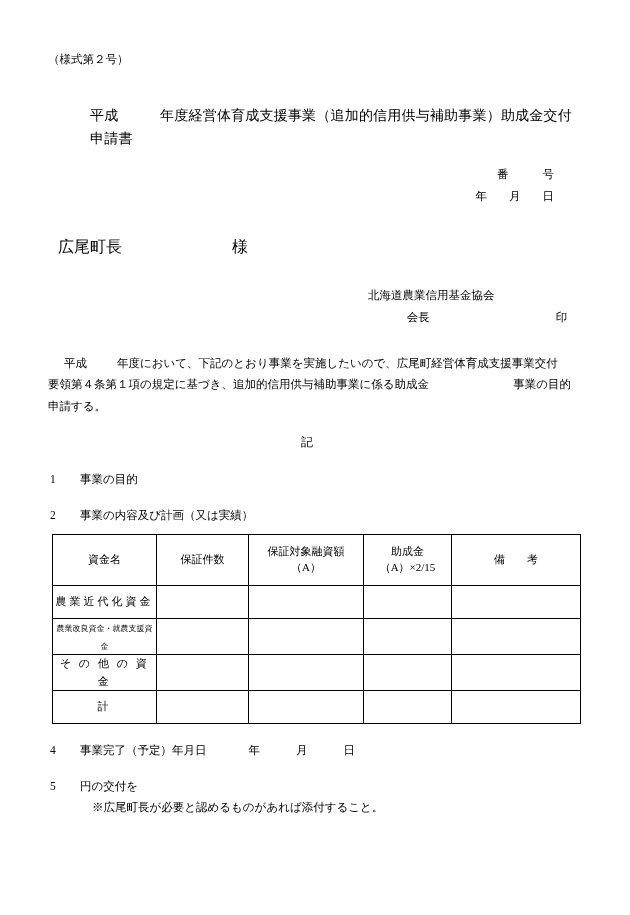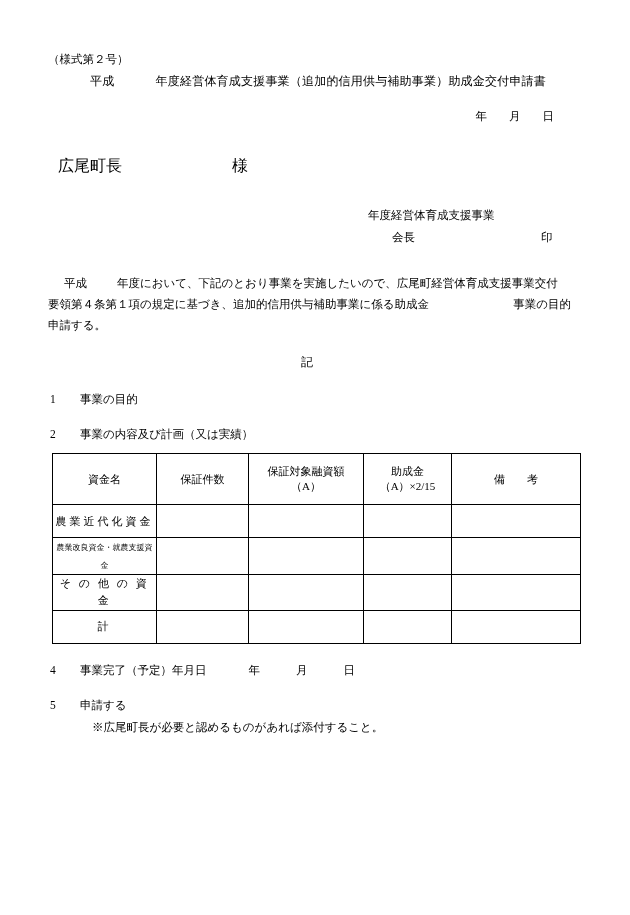--- a/index.html
+++ b/index.html
@@ -22,23 +22,23 @@
     width: 630px;
     height: 915px;
     box-sizing: border-box;
     padding: 40px 48px 0 48px;
   }
   .form-code {
     margin-top: 10px;
     font-size: 11.5px;
   }
   .doc-title {
-    margin-top: 4px;
+    margin-top: 37px;
     padding-left: 42px;
-    font-size: 12px;
+    font-size: 14px;
     letter-spacing: 0.2px;
   }
   .right-block {
     margin-top: 14px;
     text-align: right;
     padding-right: 28px;
     font-size: 11.5px;
     line-height: 1.9;
   }
   .right-block .line span.gap {
@@ -55,20 +55,21 @@
     margin-left: 110px;
   }
   .issuer {
     margin-top: 26px;
     padding-left: 320px;
     font-size: 11.5px;
     line-height: 1.9;
   }
   .issuer .row2 {
     padding-left: 24px;
+    text-align: center;
   }
   .issuer .seal {
     display: inline-block;
     margin-left: 126px;
   }
   .body-para {
     margin-top: 24px;
     font-size: 11.5px;
     line-height: 1.85;
     text-align: justify;
@@ -161,30 +162,33 @@
 
   <div class="form-code">（様式第２号）</div>
 
   <div class="doc-title">
     <span>平成</span>
     <span class="blank-sm" style="display:inline-block;width:38px;"></span><span>年度経営体育成支援事業（追加的信用供与補助事業）助成金交付申請書</span>
   </div>
 
   <div class="right-block">
     <div class="line">
+      <span>番</span><span class="gap"></span><span>号</span>
+    </div>
+    <div class="line">
       <span>年</span><span class="gap" style="width:22px;"></span><span>月</span><span class="gap" style="width:22px;"></span><span>日</span>
     </div>
   </div>
 
   <div class="addressee">
     <span>広尾町長</span><span class="sama">様</span>
   </div>
 
   <div class="issuer">
-    <div>年度経営体育成支援事業</div>
+    <div>北海道農業信用基金協会</div>
     <div class="row2">
       <span>会長</span><span class="seal">印</span>
     </div>
   </div>
 
   <div class="body-para">
     <span class="indent"></span><span>平成</span><span class="blank-sm"></span><span>年度において、下記のとおり事業を実施したいので、広尾町経営体育成支援事業交付</span><br>
     <span>要領第４条第１項の規定に基づき、追加的信用供与補助事業に係る助成金</span><span class="blank-md"></span><span>事業の目的</span><br>
     <span>申請する。</span>
   </div>
@@ -265,18 +269,18 @@
         <td></td>
       </tr>
     </tbody>
   </table>
 
   <div class="tail">
     <div class="item">
       <span class="num">4</span><span>事業完了（予定）年月日</span><span class="gap-a"></span><span>年</span><span class="gap-b"></span><span>月</span><span class="gap-b"></span><span>日</span>
     </div>
     <div class="item">
-      <span class="num">5</span><span>申請する</span>
+      <span class="num">5</span><span>円の交付を</span>
     </div>
     <div class="note">※広尾町長が必要と認めるものがあれば添付すること。</div>
   </div>
 
 </div>
 
 </body></html>

